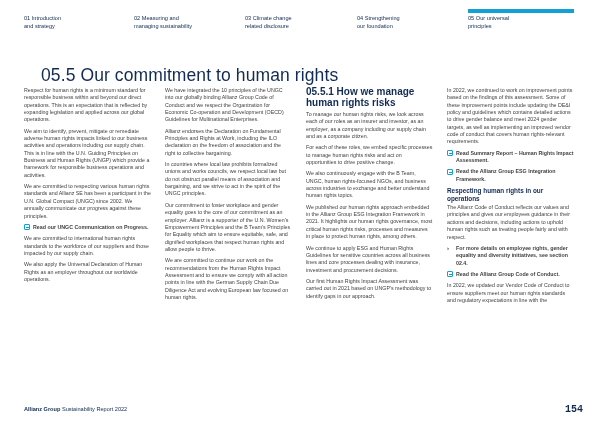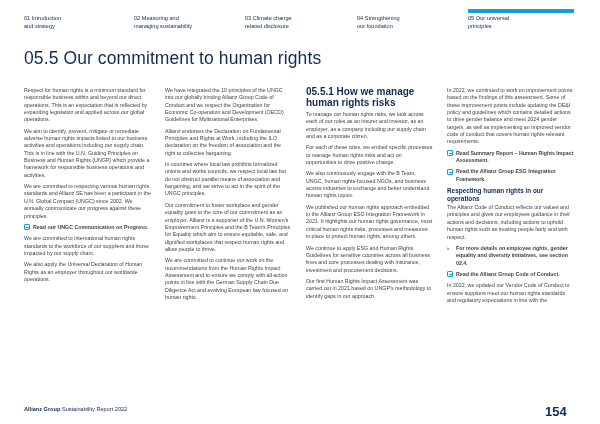--- a/index.html
+++ b/index.html
@@ -10,21 +10,21 @@
   .nav { position: absolute; top: 0; left: 0; width: 600px; height: 40px; }
   .nav-item {
     position: absolute; top: 15px; font-size: 5.6px; line-height: 7.6px;
     color: #122b54; cursor: pointer;
   }
   .nav-item.active::before {
     content: ""; position: absolute; top: -6px; left: 0; width: 106px; height: 4px;
     background: #13a0d3;
   }
   .page-title {
-    position: absolute; top: 48px; left: 24px; margin: 0;
+    position: absolute; top: 48px; left: 24px; margin: 17px;
     font-size: 17.5px; font-weight: normal; color: #122b54; letter-spacing: 0.1px;
   }
   .col { position: absolute; top: 87px; width: 127px; font-size: 5.3px; line-height: 7.35px; }
   .col p { margin: 0 0 4px 0; }
   .c1 { left: 24px; }
   .c2 { left: 165px; }
   .c3 { left: 306px; }
   .c4 { left: 447px; }
   .h2 {
     font-size: 10px; line-height: 10.5px; font-weight: bold; color: #122b54;
@@ -45,21 +45,21 @@
   .link .ic::after {
     content: ""; position: absolute; left: 1px; top: 2px; width: 3px; height: 0.8px; background: #13a0d3;
   }
   .link .txt { flex: 1; }
   .chev {
     flex: 0 0 auto; width: 6px; margin: 0 3px 0 0; color: #122b54; font-weight: bold; font-size: 6px;
   }
   .footer { position: absolute; top: 406px; left: 24px; font-size: 5.6px; color: #122b54; }
   .footer b { font-weight: bold; }
   .page-num {
-    position: absolute; top: 404px; left: 545px; font-size: 13px; font-weight: bold; color: #122b54;
+    position: absolute; top: 404px; left: 565px; font-size: 10px; font-weight: bold; color: #122b54; font-family: Liberation Mono, monospace;
   }
 </style>
 </head>
 <body>
 
 <div class="nav">
   <div class="nav-item" style="left:24px">
     <div>01 Introduction</div>
     <div>and strategy</div>
   </div>

